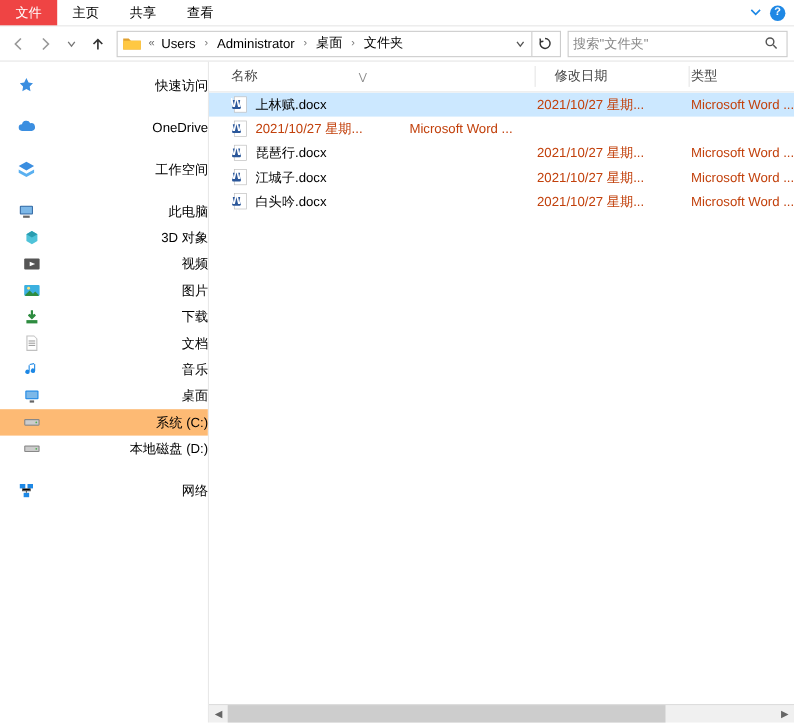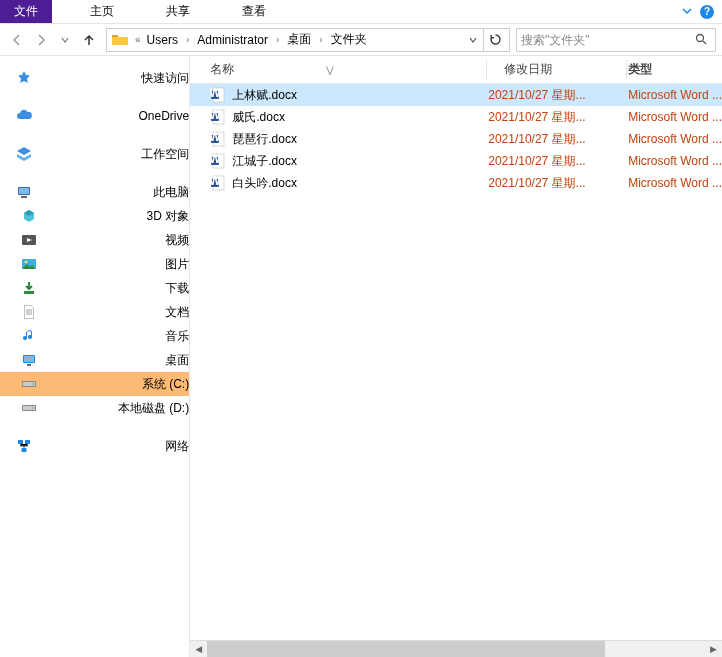--- a/index.html
+++ b/index.html
@@ -1,20 +1,20 @@
 <!DOCTYPE html>
 <html><head>
 <meta charset="utf-8">
 <style>
 * { margin: 0; padding: 0; box-sizing: border-box; font-family: "Microsoft YaHei", "Segoe UI", sans-serif; font-size: 12px; }
 body { width: 722px; height: 657px; background: #fff; overflow: hidden; position: relative; }
 
 .menubar { height: 24px; background: #fff; display: flex; align-items: center; border-bottom: 1px solid #e5e5e5; }
-.menu-file { background: #4c1d95; color: #fff; padding: 4px 14px; height: 100%; display: flex; align-items: center; }
-.menu-item { padding: 4px 14px; color: #000; height: 100%; display: flex; align-items: center; margin-left: 24px; }
+.menu-file { background: #ef4444; color: #fff; padding: 4px 14px; height: 100%; display: flex; align-items: center; }
+.menu-item { padding: 4px 14px; color: #000; height: 100%; display: flex; align-items: center; }
 .menu-right { margin-left: auto; display: flex; align-items: center; gap: 8px; padding-right: 8px; }
 .chevron-down { width: 10px; height: 10px; }
 .help-icon { width: 14px; height: 14px; border-radius: 50%; background: #1e88e5; color: #fff; display: flex; align-items: center; justify-content: center; font-size: 10px; font-weight: bold; }
 
 .toolbar { height: 32px; display: flex; align-items: center; padding: 0 6px; gap: 2px; border-bottom: 1px solid #e5e5e5; }
 .nav-btn { width: 22px; height: 22px; display: flex; align-items: center; justify-content: center; color: #888; }
 .nav-btn.enabled { color: #333; }
 
 .addr-wrap { flex: 1; height: 24px; border: 1px solid #ccc; display: flex; align-items: center; padding: 0 2px; margin: 0 4px; }
 .folder-icon { width: 18px; height: 18px; margin: 0 2px; }
@@ -36,21 +36,21 @@
 .tree-item.child { padding-left: 21px; }
 .tree-item.selected { background: #fdba74; }
 .tree-spacer { height: 14px; }
 .tree-icon { width: 16px; height: 16px; display: flex; align-items: center; justify-content: center; flex-shrink: 0; }
 
 .content-pane { flex: 1; display: flex; flex-direction: column; position: relative; }
 .col-headers { height: 28px; display: flex; align-items: center; border-bottom: 1px solid #e8e8e8; padding-left: 20px; color: #444; position: relative; }
 .col-name { width: 278px; display: flex; align-items: center; gap: 32px; }
 .col-sort { color: #888; font-size: 9px; margin-left: 60px; }
 .col-date { width: 140px; padding-left: 16px; }
-.col-type { flex: 1; font-weight: bold; }
+.col-type { flex: 1; }
 .col-div { position: absolute; top: 4px; bottom: 4px; width: 1px; background: #e5e5e5; }
 
 .file-list { flex: 1; overflow-y: auto; }
 .file-row { height: 22px; display: flex; align-items: center; padding-left: 20px; }
 .file-row.selected { background: #cce8ff; }
 .file-icon { width: 16px; height: 16px; margin-right: 6px; flex-shrink: 0; }
 .file-name { width: 256px; overflow: hidden; text-overflow: ellipsis; white-space: nowrap; }
 .file-date { width: 140px; color: #c2410c; overflow: hidden; text-overflow: ellipsis; white-space: nowrap; }
 .file-type { flex: 1; color: #c2410c; overflow: hidden; text-overflow: ellipsis; white-space: nowrap; }
 
@@ -306,21 +306,20 @@
           <span class="file-name">上林赋.docx</span>
           <span class="file-date">2021/10/27 星期...</span>
           <span class="file-type">Microsoft Word ...</span>
         </div>
         <div class="file-row">
           <span class="file-icon"><svg viewBox="0 0 16 16">
               <rect x="3" y="1" width="11" height="14" fill="#fff" stroke="#bbb" stroke-width="0.6"></rect>
               <rect x="1" y="4" width="8" height="8" class="ic-word" rx="1"></rect>
               <text x="5" y="10" text-anchor="middle" fill="#fff" font-size="6" font-weight="bold" font-family="Arial">W</text>
             </svg></span>
-          <span class="file-name">威氏.docx</span>
           <span class="file-date">2021/10/27 星期...</span>
           <span class="file-type">Microsoft Word ...</span>
         </div>
         <div class="file-row">
           <span class="file-icon"><svg viewBox="0 0 16 16">
               <rect x="3" y="1" width="11" height="14" fill="#fff" stroke="#bbb" stroke-width="0.6"></rect>
               <rect x="1" y="4" width="8" height="8" class="ic-word" rx="1"></rect>
               <text x="5" y="10" text-anchor="middle" fill="#fff" font-size="6" font-weight="bold" font-family="Arial">W</text>
             </svg></span>
           <span class="file-name">琵琶行.docx</span>

